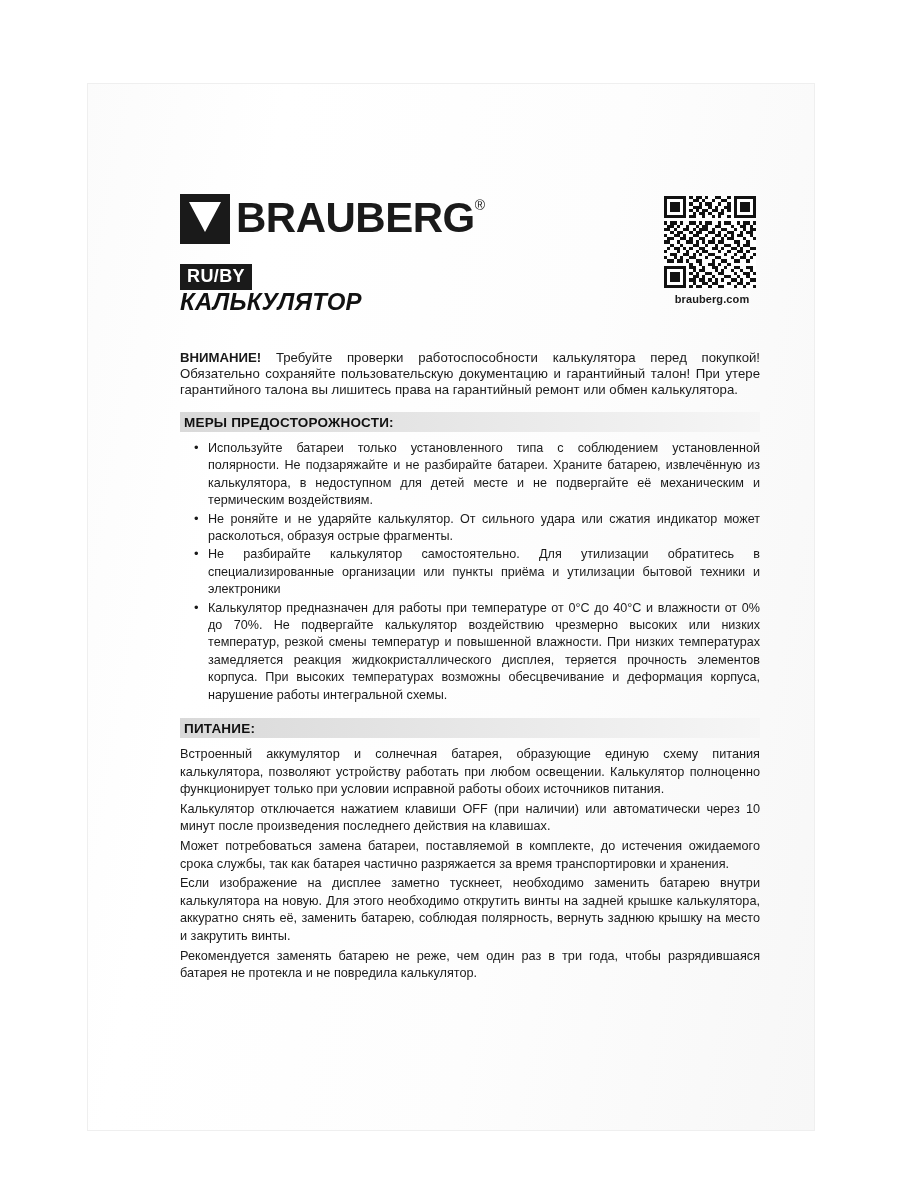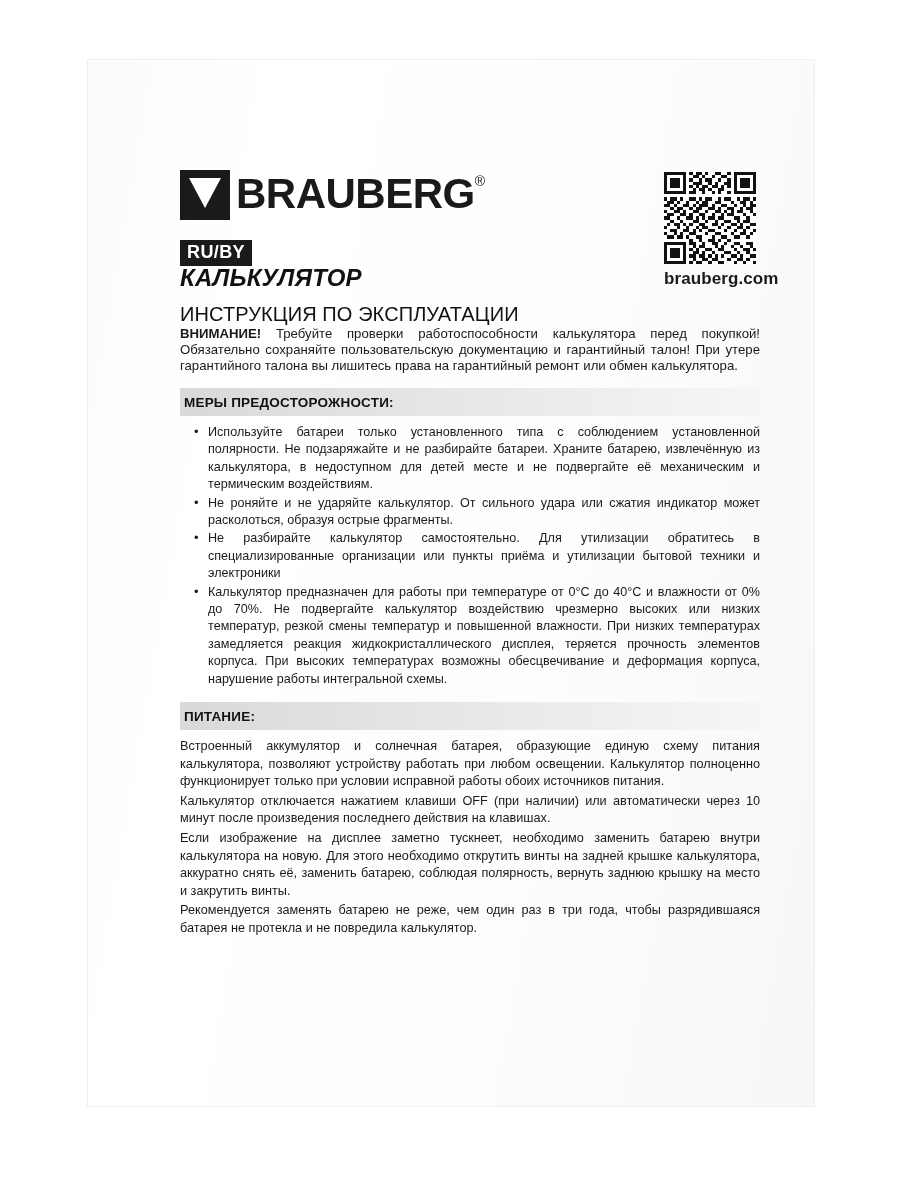--- a/index.html
+++ b/index.html
@@ -9,21 +9,21 @@
   body {
     width: 900px;
     height: 1200px;
     background: #ffffff;
     font-family: "Liberation Sans", sans-serif;
     overflow: hidden;
   }
   .page {
     position: absolute;
     left: 88px;
-    top: 60px;
+    top: 84px;
     width: 726px;
     height: 1046px;
     background: #f9a8d4;
     box-shadow: 0 0 0 1px #efefef;
   }
   .paper-inner {
     position: absolute;
     left: 0;
     top: 0;
     right: 0;
@@ -87,21 +87,21 @@
     top: 2px;
     width: 96px;
     text-align: center;
   }
   .qr-code {
     width: 92px;
     height: 92px;
     display: block;
   }
   .qr-caption {
-    font-size: 17px;
+    font-size: 11px;
     font-weight: bold;
     color: #1a1a1a;
     margin-top: 5px;
     letter-spacing: 0.1px;
   }
 
   .lang-badge {
     position: absolute;
     left: 0;
     top: 70px;
@@ -138,21 +138,21 @@
     font-size: 13.2px;
     line-height: 16px;
     color: #1a1a1a;
     text-align: justify;
   }
   .intro b { font-weight: bold; }
 
   .section-bar {
     margin-top: 14px;
     margin-bottom: 8px;
-    height: 28px;
+    height: 20px;
     background: linear-gradient(to right, #d9d9d9 0%, #e6e6e6 45%, #f6f6f6 100%);
     display: flex;
     align-items: center;
     padding-left: 4px;
   }
   .section-bar span {
     font-size: 13.5px;
     font-weight: bold;
     color: #111;
     letter-spacing: 0.2px;
@@ -429,21 +429,20 @@
               <rect x="22" y="28" width="1" height="1"></rect>
               <rect x="25" y="28" width="1" height="1"></rect>
               <rect x="28" y="28" width="1" height="1"></rect>
           </g>
         </svg>
         <div class="qr-caption">brauberg.com</div>
       </div>
 
       <div class="lang-badge">RU/BY</div>
       <div class="doc-title">КАЛЬКУЛЯТОР</div>
-      <div class="doc-subtitle">ИНСТРУКЦИЯ ПО ЭКСПЛУАТАЦИИ</div>
     </div>
 
     <p class="intro"><b>ВНИМАНИЕ!</b><span> Требуйте проверки работоспособности калькулятора перед покупкой! Обязательно сохраняйте пользовательскую документацию и гарантийный талон! При утере гарантийного талона вы лишитесь права на гарантийный ремонт или обмен калькулятора.</span></p>
 
     <div class="section-bar">
       <span>МЕРЫ ПРЕДОСТОРОЖНОСТИ:</span>
     </div>
 
     <ul class="bullets">
       <li>Используйте батареи только установленного типа с соблюдением установленной полярности. Не подзаряжайте и не разбирайте батареи. Храните батарею, извлечённую из калькулятора, в недоступном для детей месте и не подвергайте её механическим и термическим воздействиям.</li>
@@ -452,19 +451,20 @@
       <li>Калькулятор предназначен для работы при температуре от 0°С до 40°С и влажности от 0% до 70%. Не подвергайте калькулятор воздействию чрезмерно высоких или низких температур, резкой смены температур и повышенной влажности. При низких температурах замедляется реакция жидкокристаллического дисплея, теряется прочность элементов корпуса. При высоких температурах возможны обесцвечивание и деформация корпуса, нарушение работы интегральной схемы.</li>
     </ul>
 
     <div class="section-bar">
       <span>ПИТАНИЕ:</span>
     </div>
 
     <div>
       <p class="para">Встроенный аккумулятор и солнечная батарея, образующие единую схему питания калькулятора, позволяют устройству работать при любом освещении. Калькулятор полноценно функционирует только при условии исправной работы обоих источников питания.</p>
       <p class="para">Калькулятор отключается нажатием клавиши OFF (при наличии) или автоматически через 10 минут после произведения последнего действия на клавишах.</p>
+      <p class="para">Может потребоваться замена батареи, поставляемой в комплекте, до истечения ожидаемого срока службы, так как батарея частично разряжается за время транспортировки и хранения.</p>
       <p class="para">Если изображение на дисплее заметно тускнеет, необходимо заменить батарею внутри калькулятора на новую. Для этого необходимо открутить винты на задней крышке калькулятора, аккуратно снять её, заменить батарею, соблюдая полярность, вернуть заднюю крышку на место и закрутить винты.</p>
       <p class="para">Рекомендуется заменять батарею не реже, чем один раз в три года, чтобы разрядившаяся батарея не протекла и не повредила калькулятор.</p>
     </div>
 
 
   </div>
 </div>
 
 </body></html>

